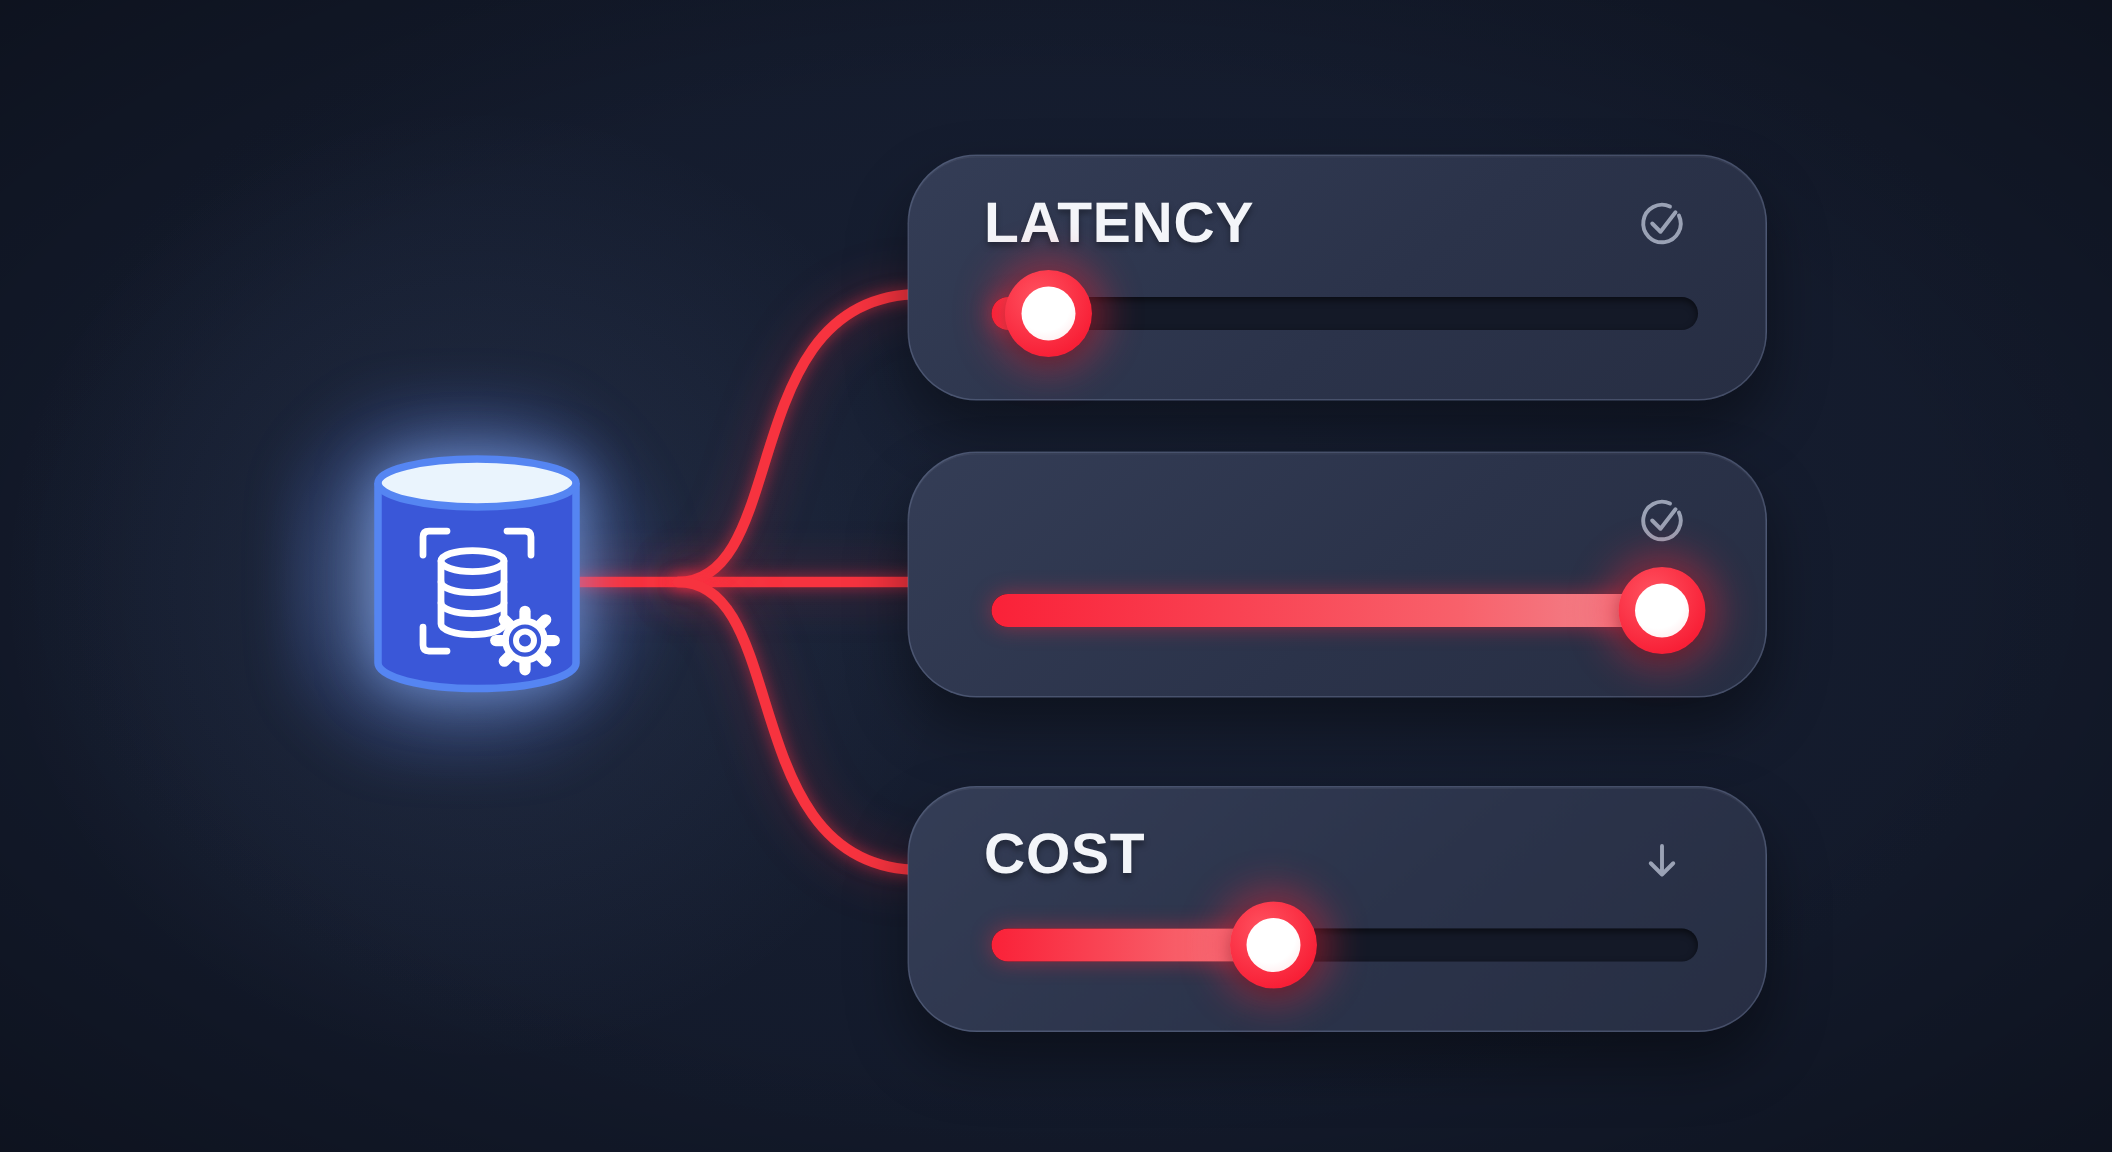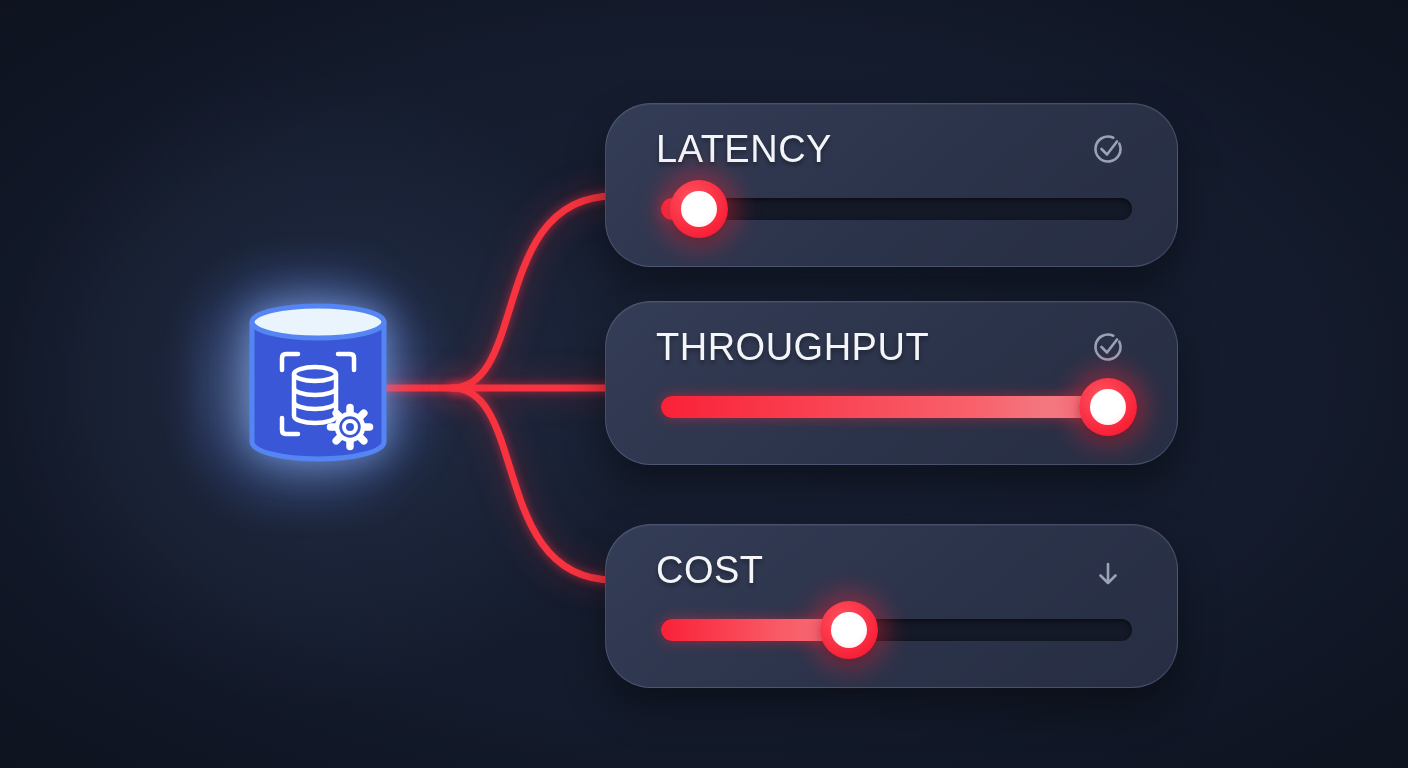--- a/index.html
+++ b/index.html
@@ -36,21 +36,21 @@
     background:linear-gradient(140deg,#343d56 0%, #2b334a 55%, #272e43 100%);
     border:1.5px solid rgba(148,163,198,0.28);
     box-shadow:0 20px 40px rgba(0,0,0,0.40), inset 0 1px 0 rgba(255,255,255,0.05);
     box-sizing:border-box;
   }
   .panel-latency{top:103px;}
   .panel-throughput{top:301px;}
   .panel-cost{top:524px;}
   .panel-title{
     position:absolute;left:50px;top:24px;
-    font-size:38px;font-weight:normal;letter-spacing:.5px;color:#f3f5f9;
+    font-size:38px;font-weight:bold;letter-spacing:.5px;color:#f3f5f9;
     text-shadow:0 3px 4px rgba(0,0,0,0.35);
   }
   .status-icon{position:absolute;right:52px;top:28px;width:34px;height:34px;}
   .panel-cost .status-icon{top:32px;}
   .status-icon svg{display:block;}
 
   .slider{position:absolute;left:55px;right:45px;top:94px;height:22px;}
   .slider-track{
     position:absolute;inset:0;border-radius:11px;background:#141927;
     box-shadow:inset 0 2px 5px rgba(0,0,0,0.55);
@@ -122,21 +122,20 @@
   </span>
 
   <div class="slider">
     <div class="slider-track"></div>
     <div class="slider-fill" style="width: 8%;"></div>
     <div class="slider-handle" style="left: 8%;"></div>
   </div>
 </div>
 
 <div class="panel panel-throughput">
-  <div class="panel-title">THROUGHPUT</div>
   <span class="status-icon" style="display: block;">
     <svg width="34" height="34" viewBox="0 0 34 34" fill="none" stroke="#9aa2b5" stroke-width="2.6" stroke-linecap="round" stroke-linejoin="round">
       <path d="M 28.3 11.7 A 12.5 12.5 0 1 1 22.3 5.7"></path>
       <path d="M 10.5 17 L 16 22.5 L 26 9.5"></path>
     </svg>
   </span>
 
   <div class="slider">
     <div class="slider-track"></div>
     <div class="slider-fill" style="width: 95%;"></div>

